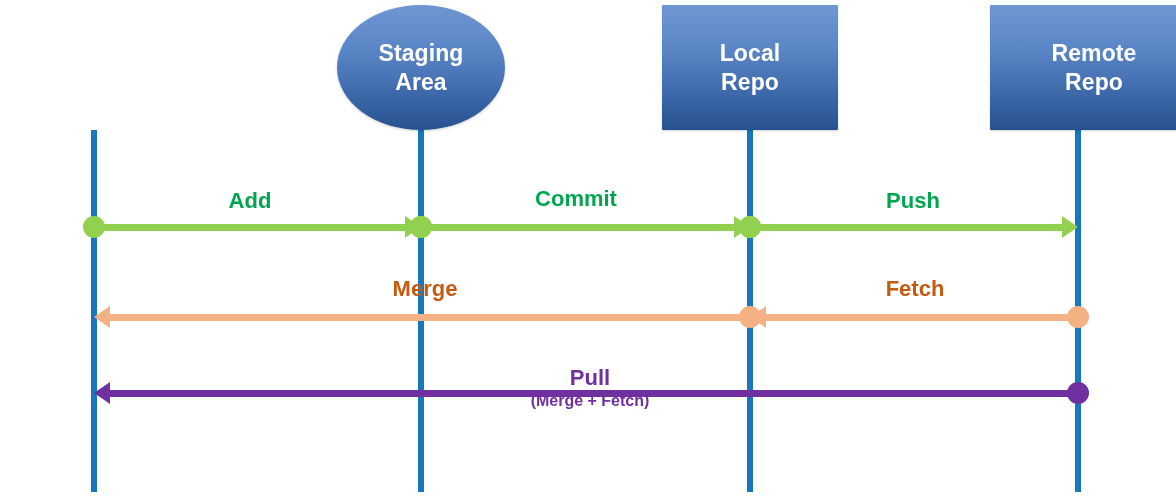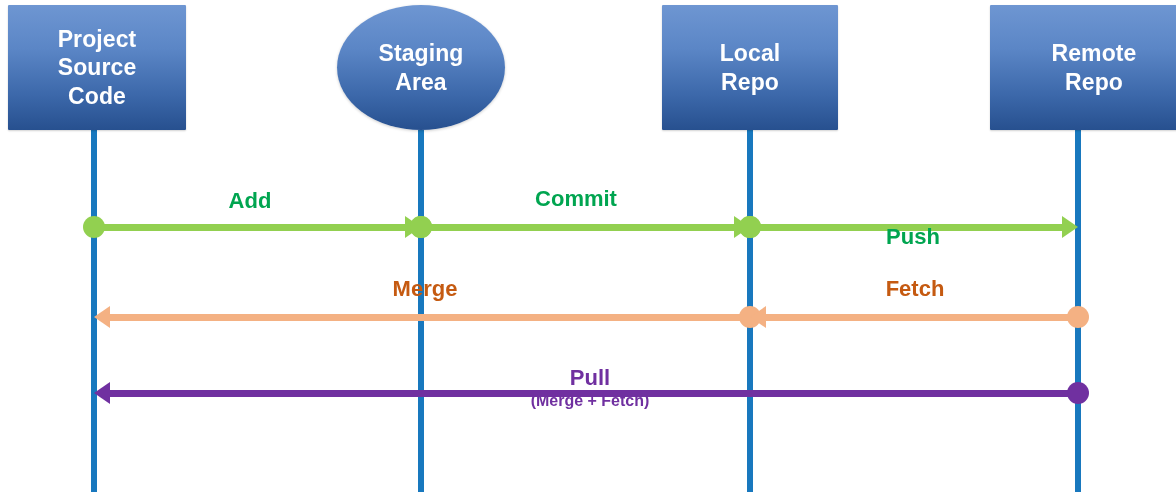--- a/index.html
+++ b/index.html
@@ -97,46 +97,41 @@
       <div class="msg-line" style="background: rgb(146, 208, 80); top: 224px; left: 421px; width: 316px;"></div>
       <div class="arrowhead right" style="top: 216px; left: 734px; border-left: 16px solid rgb(146, 208, 80);"></div>
       <div class="dot" style="width: 22px; height: 22px; background: rgb(146, 208, 80); left: 410px; top: 216px;"></div>
       <div class="dot" style="width: 22px; height: 22px; background: rgb(146, 208, 80); left: 739px; top: 216px;"></div>
       <div class="msg-label" style="color: rgb(0, 165, 80); left: 576px; top: 186px;">Commit</div>
     </div>
     <div>
       <div class="msg-line" style="background: rgb(146, 208, 80); top: 224px; left: 750px; width: 315px;"></div>
       <div class="arrowhead right" style="top: 216px; left: 1062px; border-left: 16px solid rgb(146, 208, 80);"></div>
       <div class="dot" style="width: 22px; height: 22px; background: rgb(146, 208, 80); left: 739px; top: 216px;"></div>
-      <div class="msg-label" style="color: rgb(0, 165, 80); left: 913px; top: 188px; margin-top: 36px;">Push</div>
+      <div class="msg-label" style="color: rgb(0, 165, 80); left: 913px; top: 188px;">Push</div>
     </div>
     <div>
       <div class="msg-line" style="background: rgb(244, 177, 131); top: 314px; left: 107px; width: 643px;"></div>
       <div class="arrowhead left" style="top: 306px; left: 94px; border-right: 16px solid rgb(244, 177, 131);"></div>
       <div class="dot" style="width: 22px; height: 22px; background: rgb(244, 177, 131); left: 739px; top: 306px;"></div>
       <div class="msg-label" style="color: rgb(197, 90, 17); left: 425px; top: 276px;">Merge</div>
     </div>
     <div>
       <div class="msg-line" style="background: rgb(244, 177, 131); top: 314px; left: 763px; width: 315px;"></div>
       <div class="arrowhead left" style="top: 306px; left: 750px; border-right: 16px solid rgb(244, 177, 131);"></div>
       <div class="dot" style="width: 22px; height: 22px; background: rgb(244, 177, 131); left: 1067px; top: 306px;"></div>
       <div class="msg-label" style="color: rgb(197, 90, 17); left: 915px; top: 276px;">Fetch</div>
     </div>
     <div>
       <div class="msg-line" style="background: rgb(112, 48, 160); top: 390px; left: 107px; width: 971px;"></div>
       <div class="arrowhead left" style="top: 382px; left: 94px; border-right: 16px solid rgb(112, 48, 160);"></div>
       <div class="dot" style="width: 22px; height: 22px; background: rgb(112, 48, 160); left: 1067px; top: 382px;"></div>
       <div class="msg-label" style="color: rgb(112, 48, 160); left: 590px; top: 365px;">Pull</div>
       <div class="msg-label sub" style="color: rgb(112, 48, 160); left: 590px; top: 392px;">(Merge + Fetch)</div>
     </div>
-    <div class="node rect" style="left: 8px; top: 5px; width: 178px; height: 125px;">
-      <span class="node-label">Project
-Source
-Code</span>
-    </div>
     <div class="node ellipse" style="left: 337px; top: 5px; width: 168px; height: 125px;">
       <span class="node-label">Staging
 Area</span>
     </div>
     <div class="node rect" style="left: 662px; top: 5px; width: 176px; height: 125px;">
       <span class="node-label">Local
 Repo</span>
     </div>
     <div class="node rect" style="left: 990px; top: 5px; width: 208px; height: 125px;">
       <span class="node-label">Remote

